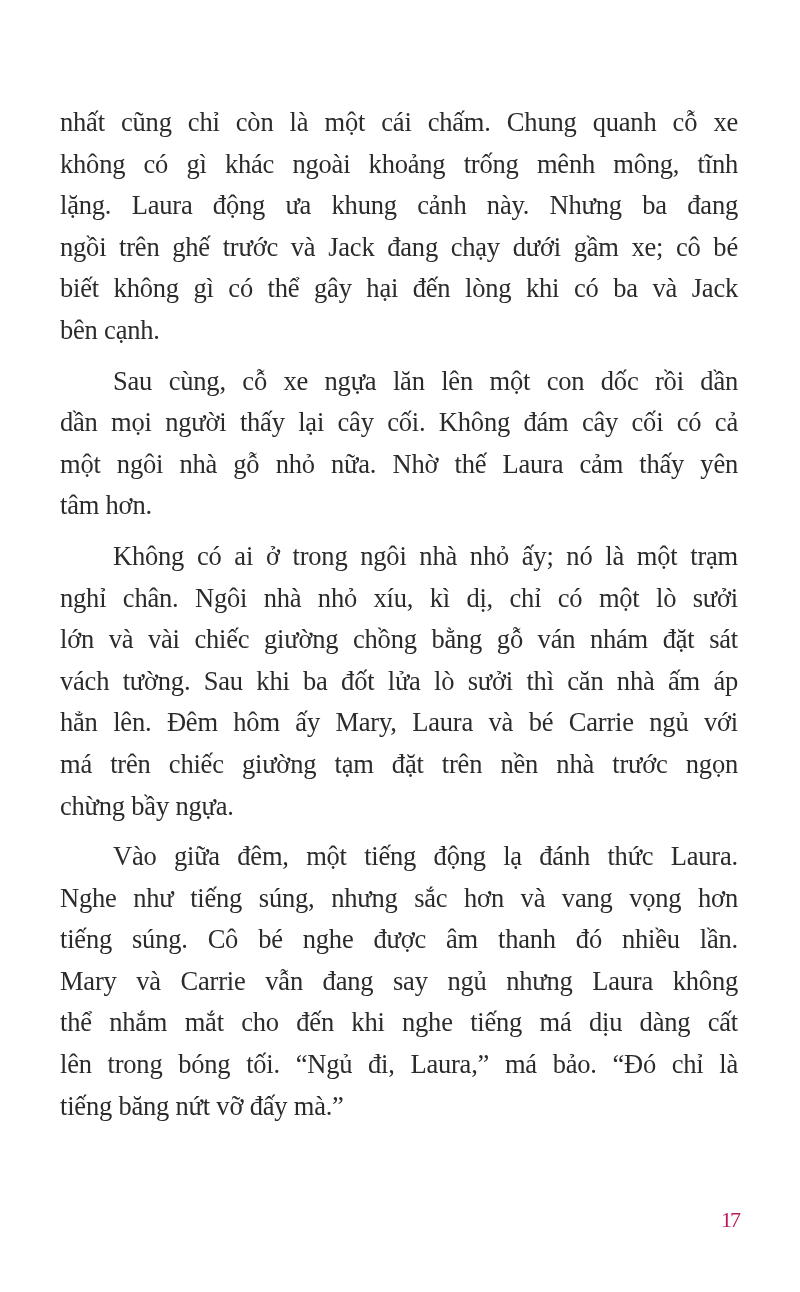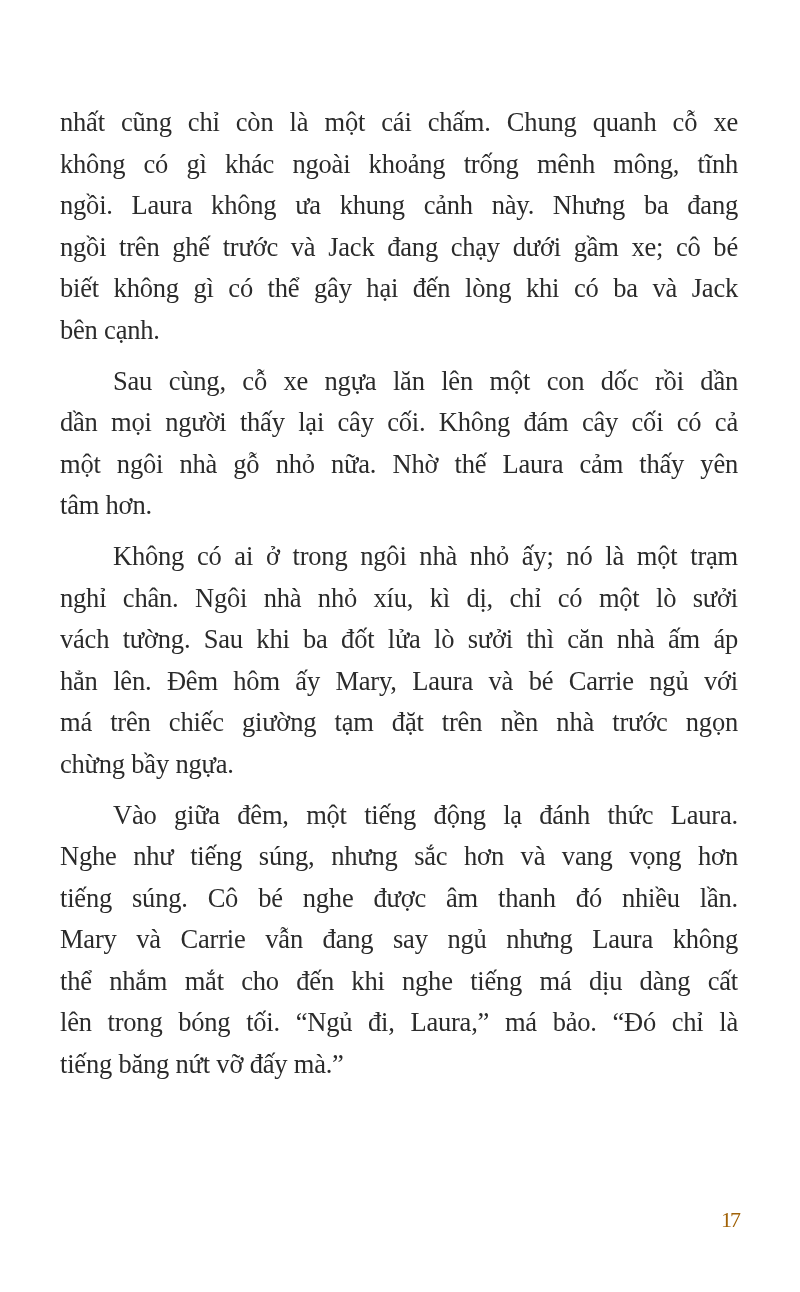--- a/index.html
+++ b/index.html
@@ -47,49 +47,50 @@
     .line.last {
       text-align-last: left;
     }
     .page-number {
       position: absolute;
       left: 721px;
       top: 1192px;
       font-size: 22px;
       line-height: 24px;
       font-family: "Liberation Serif", "DejaVu Serif", serif;
-      color: #a16207;
+      color: #be185d;
       letter-spacing: -2px;
     }
   </style>
 </head>
 <body>
 
 <div class="page">
   <div class="text-block">
 
     <p class="paragraph">
       <span class="line">nhất cũng chỉ còn là một cái chấm. Chung quanh cỗ xe</span>
       <span class="line">không có gì khác ngoài khoảng trống mênh mông, tĩnh</span>
-      <span class="line">ngồi. Laura không ưa khung cảnh này. Nhưng ba đang</span>
+      <span class="line">lặng. Laura động ưa khung cảnh này. Nhưng ba đang</span>
       <span class="line">ngồi trên ghế trước và Jack đang chạy dưới gầm xe; cô bé</span>
       <span class="line">biết không gì có thể gây hại đến lòng khi có ba và Jack</span>
       <span class="line last">bên cạnh.</span>
     </p>
 
     <p class="paragraph">
       <span class="line indent">Sau cùng, cỗ xe ngựa lăn lên một con dốc rồi dần</span>
       <span class="line">dần mọi người thấy lại cây cối. Không đám cây cối có cả</span>
       <span class="line">một ngôi nhà gỗ nhỏ nữa. Nhờ thế Laura cảm thấy yên</span>
       <span class="line last">tâm hơn.</span>
     </p>
 
     <p class="paragraph">
       <span class="line indent">Không có ai ở trong ngôi nhà nhỏ ấy; nó là một trạm</span>
       <span class="line">nghỉ chân. Ngôi nhà nhỏ xíu, kì dị, chỉ có một lò sưởi</span>
+      <span class="line">lớn và vài chiếc giường chồng bằng gỗ ván nhám đặt sát</span>
       <span class="line">vách tường. Sau khi ba đốt lửa lò sưởi thì căn nhà ấm áp</span>
       <span class="line">hẳn lên. Đêm hôm ấy Mary, Laura và bé Carrie ngủ với</span>
       <span class="line">má trên chiếc giường tạm đặt trên nền nhà trước ngọn</span>
       <span class="line last">chừng bầy ngựa.</span>
     </p>
 
     <p class="paragraph">
       <span class="line indent">Vào giữa đêm, một tiếng động lạ đánh thức Laura.</span>
       <span class="line">Nghe như tiếng súng, nhưng sắc hơn và vang vọng hơn</span>
       <span class="line">tiếng súng. Cô bé nghe được âm thanh đó nhiều lần.</span>

